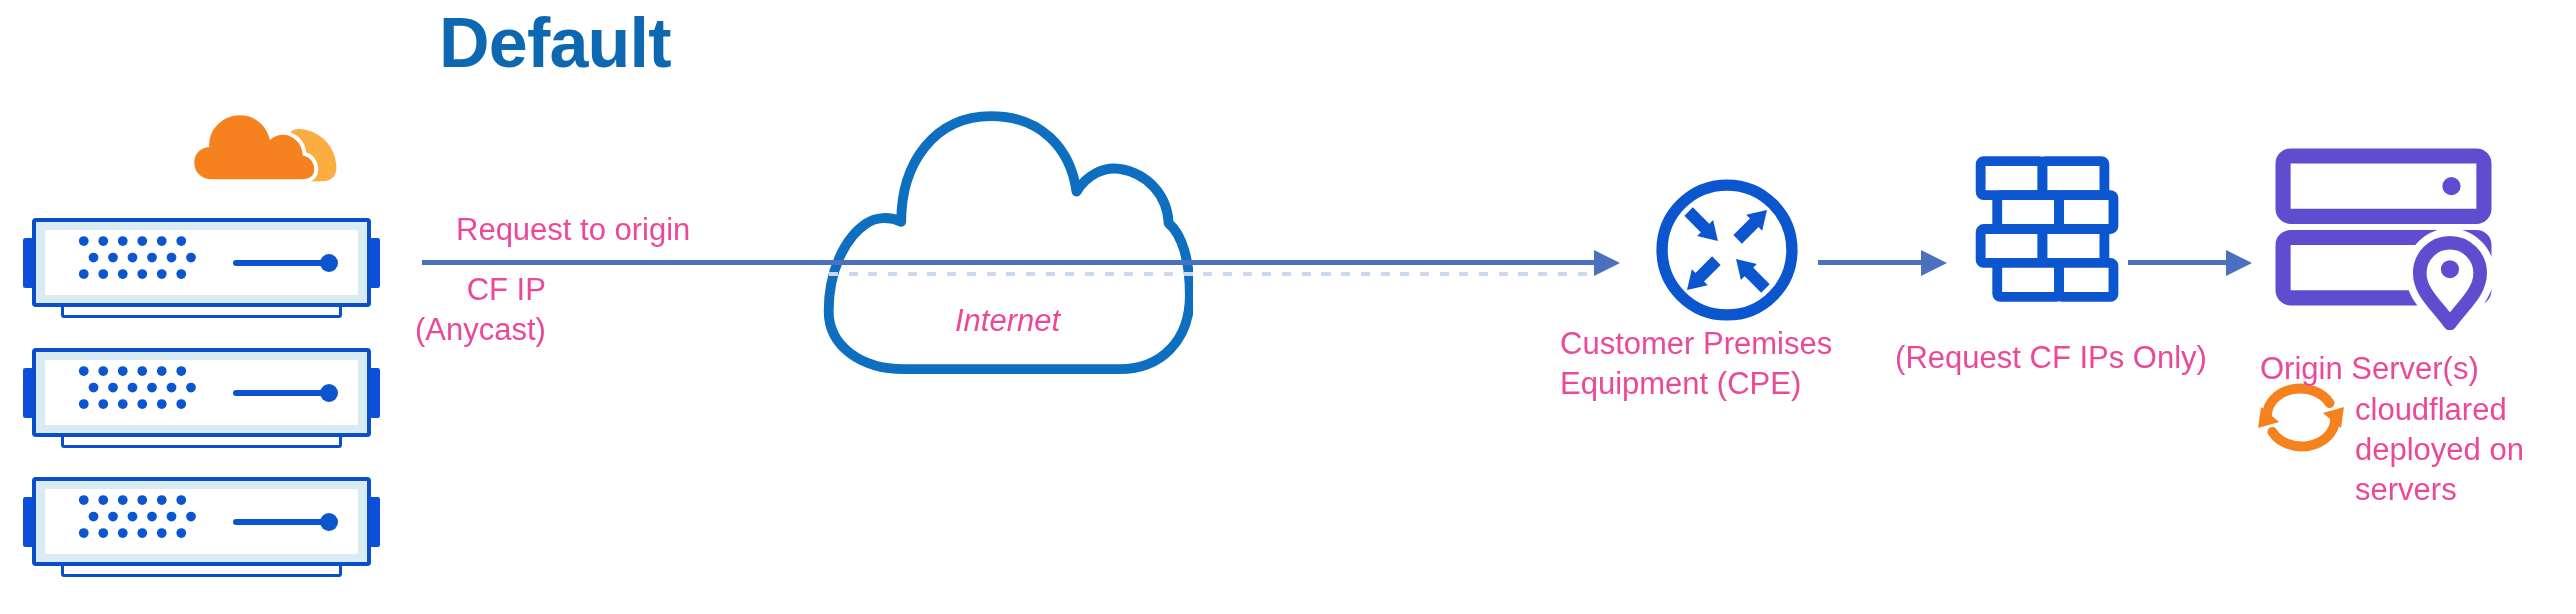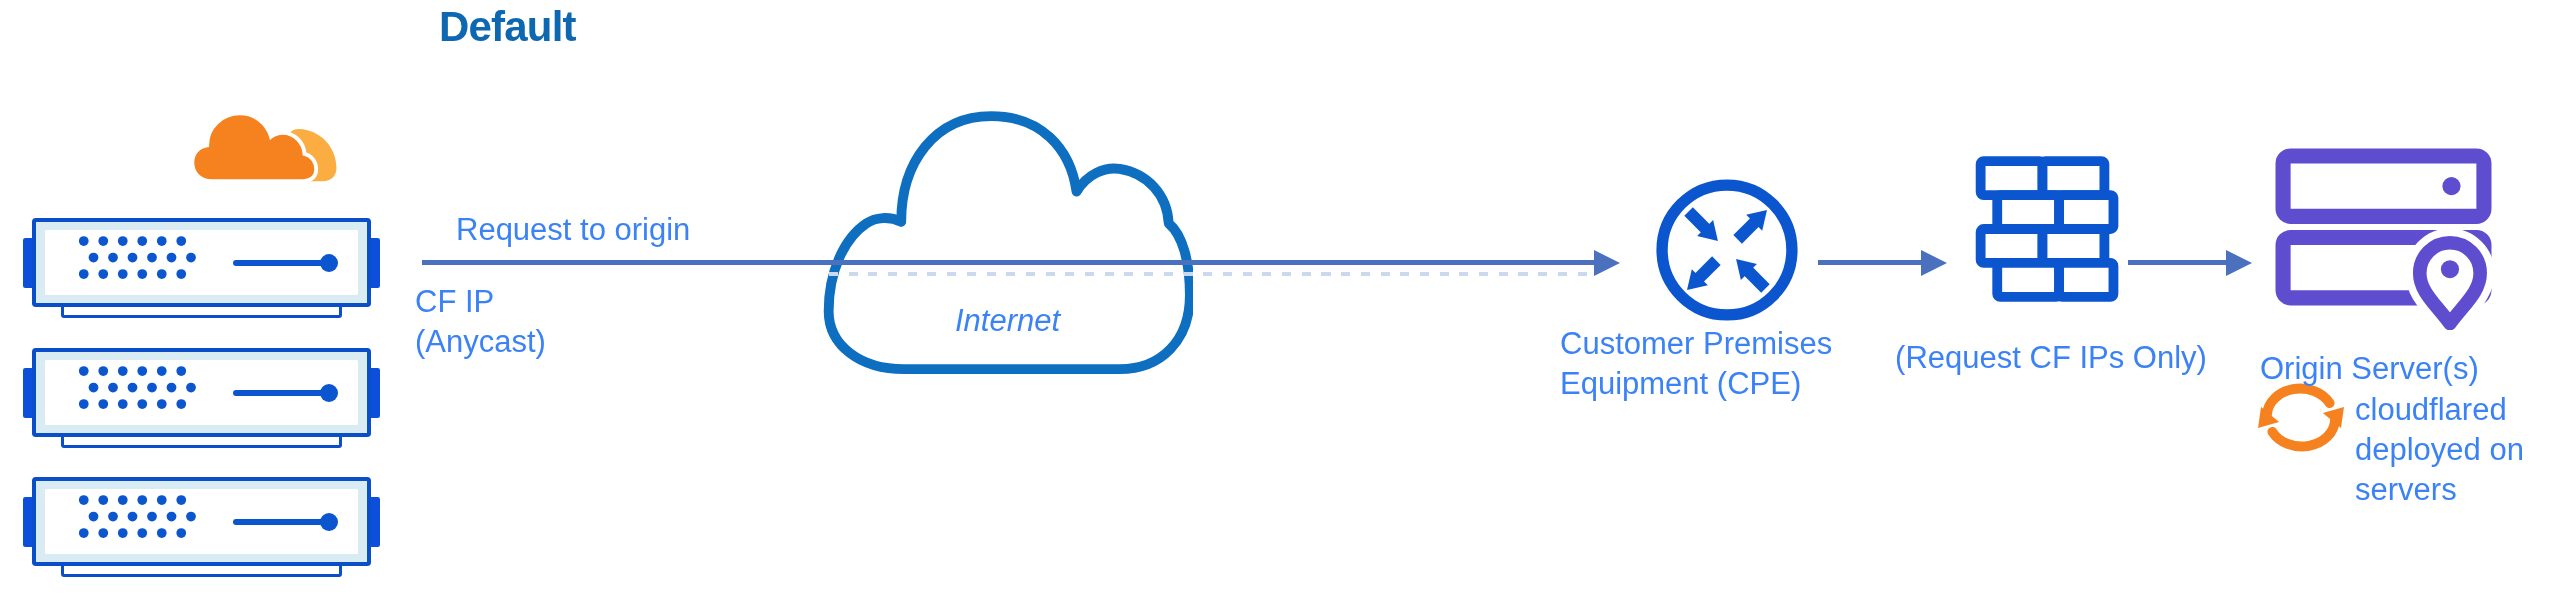--- a/index.html
+++ b/index.html
@@ -10,21 +10,21 @@
     height: 614px;
     background: #ffffff;
     overflow: hidden;
     font-family: "Liberation Sans", sans-serif;
   }
 
   
   .title {
     position: absolute;
     left: 439px; top: 3px;
-    font-size: 42px;
+    font-size: 70px;
     font-weight: 600;
     color: #0d68b1;
     letter-spacing: -0.8px;
   }
 
   
   .cf-logo { position: absolute; left: 42px; top: 101px; width: 310px; height: 129px; }
   .cf-cloud-svg { position: absolute; left: 148px; top: 6px; width: 148px; height: 79px; }
   .cf-wordmark {
     position: absolute; left: 3px; top: 82px;
@@ -72,21 +72,21 @@
     border-top: 13px solid transparent;
     border-bottom: 13px solid transparent;
     border-left: 26px solid #4a70be;
   }
   .ghost-dash {
     position: absolute; left: 829px; top: 272px; width: 766px; height: 3.8px; z-index: 4;
     background: repeating-linear-gradient(90deg, #cbd9ef 0 9px, transparent 9px 19.7px);
   }
 
   
-  .lbl { position: absolute; color: #3b82f6; font-size: 31px; line-height: 40px; z-index: 6; }
+  .lbl { position: absolute; color: #ec4899; font-size: 31px; line-height: 40px; z-index: 6; }
   .lbl.center { text-align: center; }
 
   
   .iconbox { position: absolute; z-index: 3; }
 </style>
 </head>
 <body>
 
 <div class="canvas">
 
@@ -199,21 +199,21 @@
         <div class="led"></div>
       </div>
     </div>
   </div>
 
   <div class="hwire" style="left:422px; top:260px; width:1173px;"></div>
   <div class="ahead" style="left:1594px; top:250px;"></div>
   <div class="ghost-dash"></div>
 
   <div class="lbl" style="left:456px; top:210px;">Request to origin</div>
-  <div class="lbl" style="left:415px; top:282px;">
+  <div class="lbl" style="left:415px; top:270px;text-align:right;">
     <div>CF IP</div>
     <div>(Anycast)</div>
   </div>
 
   <svg class="iconbox" style="left:821px; top:110px; width:372px; height:266px;" viewBox="0 0 492 352">
     <path d="M110,343
              C 52,343 10,312 10,266
              C 10,215 30,170 60,150
              C 72,142 90,140 106,148
              C 106,70 150,8 225,8

